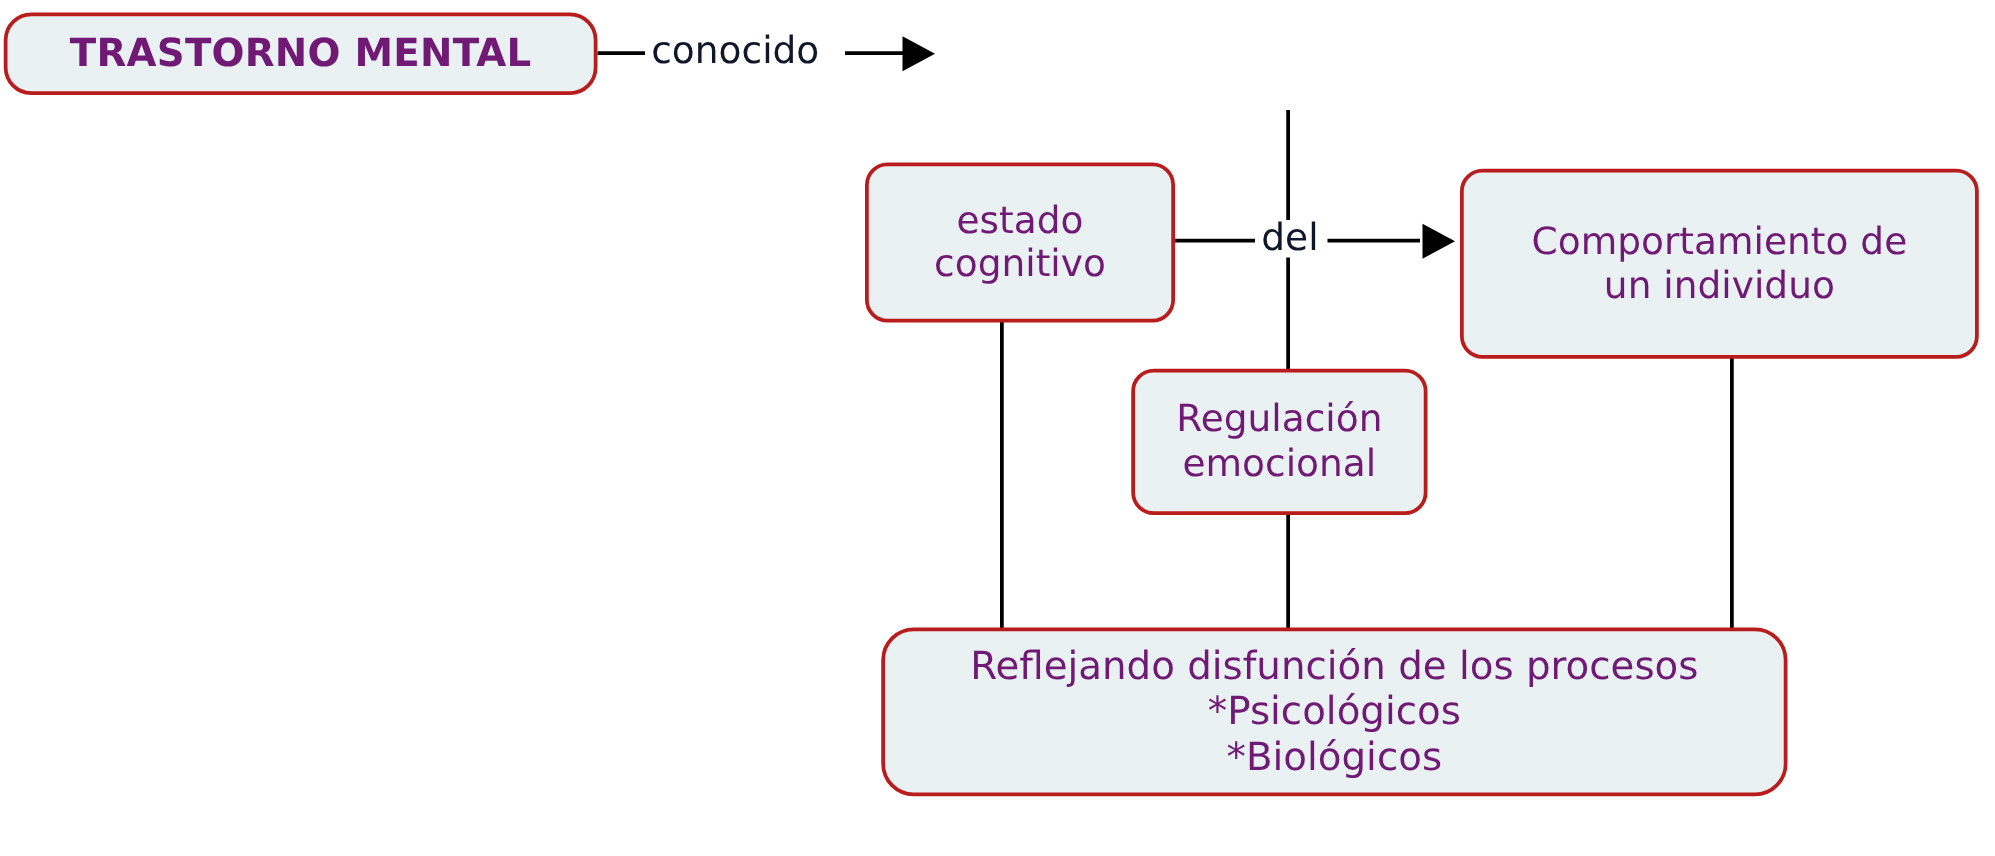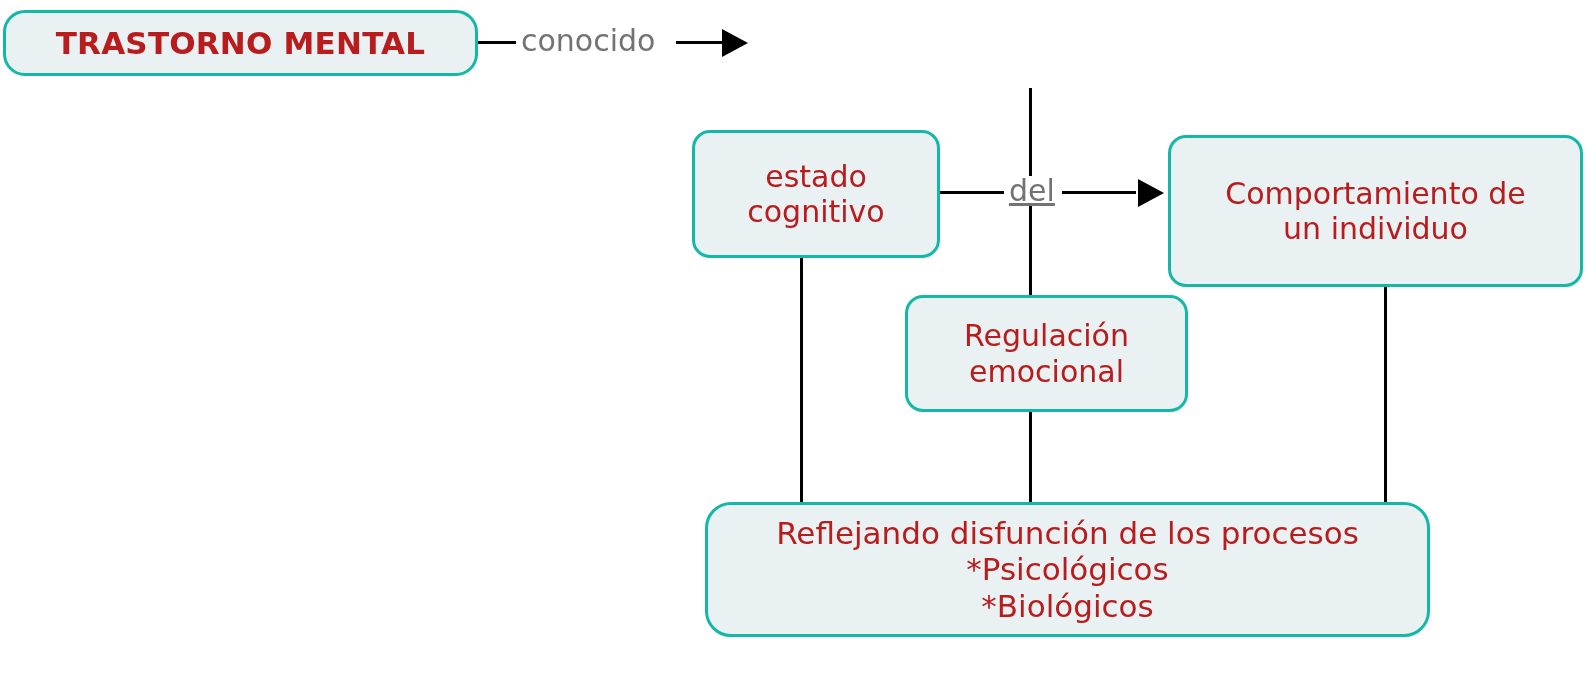--- a/index.html
+++ b/index.html
@@ -14,27 +14,27 @@
     position: relative;
     width: 1596px;
     height: 685px;
     background: #ffffff;
     overflow: hidden;
   }
   .node {
     position: absolute;
     box-sizing: border-box;
     background: #eaf1f3;
-    border: 3px solid #14b8a6;
+    border: 3px solid #b91c1c;
     border-radius: 18px;
     display: flex;
     align-items: center;
     justify-content: center;
     text-align: center;
-    color: #b91c1c;
+    color: #701a75;
     line-height: 1.18;
     white-space: pre-line;
     z-index: 3;
   }
   .node-text {
     display: block;
     width: 100%;
     padding: 0 10px;
     box-sizing: border-box;
     white-space: pre-line;
@@ -54,21 +54,21 @@
   }
   #node-estado {
     left: 692px; top: 130px; width: 248px; height: 128px;
     font-size: 30px;
   }
   #node-comportamiento {
     left: 1168px; top: 135px; width: 415px; height: 152px;
     font-size: 30px;
   }
   #node-regulacion {
-    left: 905px; top: 295px; width: 283px; height: 117px;
+    left: 905px; top: 295px; width: 237px; height: 117px;
     font-size: 30px;
   }
   #node-reflejando {
     left: 705px; top: 502px; width: 725px; height: 135px;
     border-radius: 26px;
     font-size: 31px;
   }
 
   
   .line-h {
@@ -79,21 +79,21 @@
   }
   .line-v {
     position: absolute;
     width: 3px;
     background: #000000;
     z-index: 1;
   }
   .edge-label {
     position: absolute;
     background: #ffffff;
-    color: #737373;
+    color: #0f172a;
     font-size: 30px;
     line-height: 1;
     padding: 0 5px;
     z-index: 2;
     white-space: nowrap;
   }
   .arrow {
     position: absolute;
     width: 0;
     height: 0;
@@ -111,21 +111,21 @@
   }
 
   
   #edge-conocido-line-a { left: 478px; top: 41px; width: 42px; }
   #edge-conocido-label  { left: 516px; top: 26px; }
   #edge-conocido-line-b { left: 676px; top: 41px; width: 50px; }
   #edge-conocido-arrow  { left: 722px; top: 29px; }
 
   
   #edge-del-line-a { left: 938px; top: 191px; width: 70px; }
-  #edge-del-label  { left: 1004px; top: 176px; text-decoration: underline; }
+  #edge-del-label  { left: 1004px; top: 176px; }
   #edge-del-line-b { left: 1062px; top: 191px; width: 74px; }
   #edge-del-arrow-left  { left: 910px; top: 179px; }
   #edge-del-arrow-right { left: 1138px; top: 179px; }
 
   
   #conn-alteracion-regulacion { left: 1029px; top: 88px; height: 208px; }
   
   #conn-regulacion-reflejando { left: 1029px; top: 410px; height: 94px; }
   
   #conn-estado-reflejando { left: 800px; top: 256px; height: 248px; }

